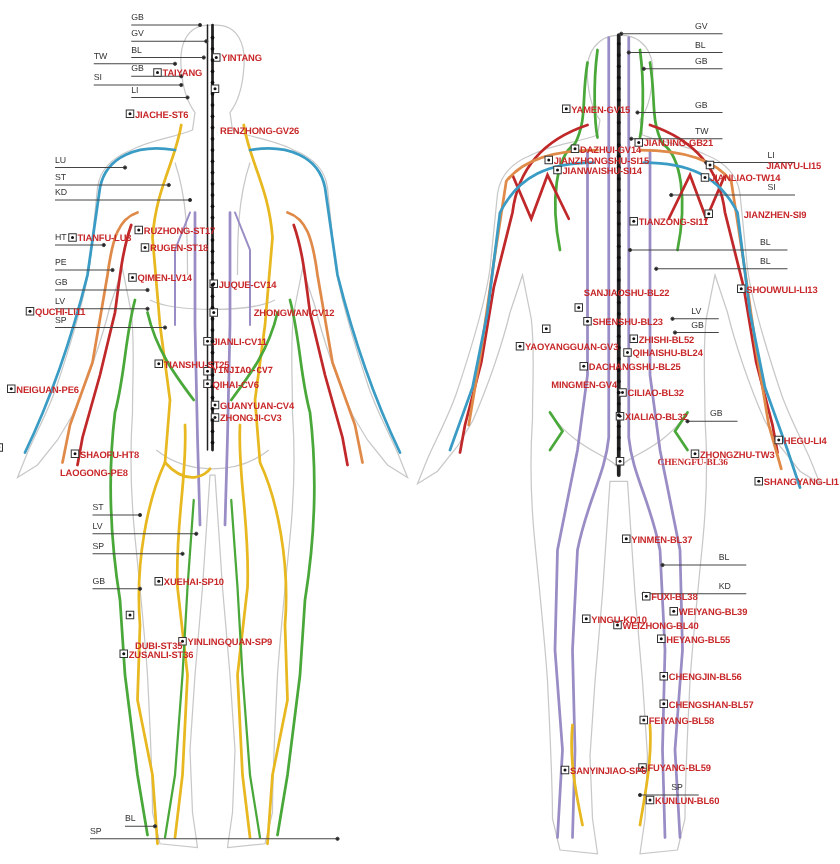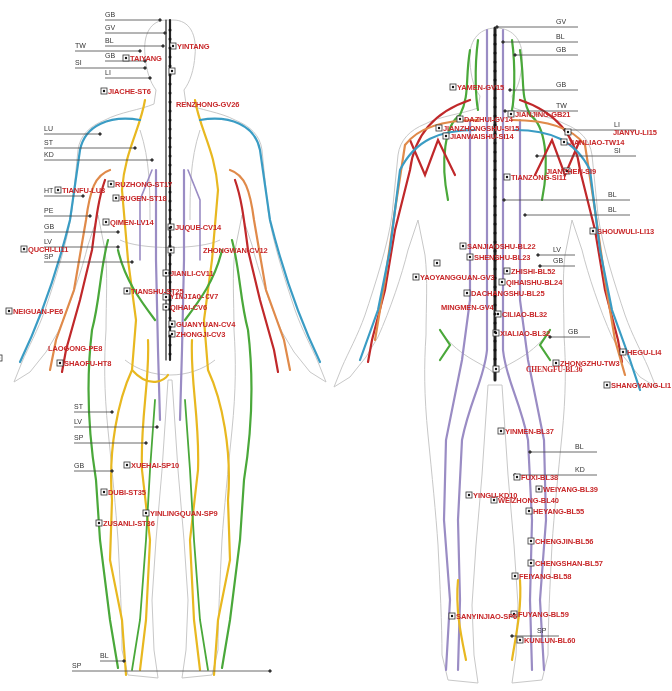--- a/index.html
+++ b/index.html
@@ -406,37 +406,37 @@
       <div class="lbl" style="left: 175px; top: 223px;">JUQUE-CV14</div>
       <div class="lbl" style="left: 28px; top: 245px;">QUCHI-LI11</div>
       <div class="lbl" style="left: 175px; top: 246px; padding-left: 28px;">ZHONGWAN-CV12</div>
       <div class="lbl" style="left: 170px; top: 269px;">JIANLI-CV11</div>
       <div class="lbl" style="left: 131px; top: 287px;">TIANSHU-ST25</div>
       <div class="lbl" style="left: 170px; top: 293px; font-family: Liberation Mono, monospace;">YINJIAO-CV7</div>
       <div class="lbl" style="left: 170px; top: 303px;">QIHAI-CV6</div>
       <div class="lbl" style="left: 13px; top: 307px;">NEIGUAN-PE6</div>
       <div class="lbl" style="left: 176px; top: 320px;">GUANYUAN-CV4</div>
       <div class="lbl" style="left: 176px; top: 330px;">ZHONGJI-CV3</div>
-      <div class="lbl" style="left: 3px; top: 344px; padding-left: 45px;">LAOGONG-PE8</div>
+      <div class="lbl" style="left: 3px; top: 374px; padding-left: 45px;">LAOGONG-PE8</div>
       <div class="lbl" style="left: 64px; top: 359px;">SHAOFU-HT8</div>
       <div class="lbl" style="left: 131px; top: 461px;">XUEHAI-SP10</div>
-      <div class="lbl" style="left: 108px; top: 488px; text-align: center;">DUBI-ST35</div>
+      <div class="lbl" style="left: 108px; top: 512px; text-align: center;">DUBI-ST35</div>
       <div class="lbl" style="left: 150px; top: 509px;">YINLINGQUAN-SP9</div>
       <div class="lbl" style="left: 103px; top: 519px;">ZUSANLI-ST36</div>
       <div class="lbl" style="left: 457px; top: 83px;">YAMEN-GV15</div>
       <div class="lbl" style="left: 464px; top: 115px;">DAZHUI-GV14</div>
       <div class="lbl" style="left: 515px; top: 110px;">JIANJING-GB21</div>
       <div class="lbl" style="left: 443px; top: 124px;">JIANZHONGSHU-SI15</div>
       <div class="lbl" style="left: 572px; top: 128px; margin-left: 41px;">JIANYU-LI15</div>
       <div class="lbl" style="left: 450px; top: 132px;">JIANWAISHU-SI14</div>
       <div class="lbl" style="left: 568px; top: 138px;">JIANLIAO-TW14</div>
-      <div class="lbl" style="left: 546px; top: 167px;">JIANZHEN-SI9</div>
+      <div class="lbl" style="left: 571px; top: 167px; padding-left: 24px;">JIANZHEN-SI9</div>
       <div class="lbl" style="left: 511px; top: 173px;">TIANZONG-SI11</div>
       <div class="lbl" style="left: 597px; top: 227px;">SHOUWULI-LI13</div>
-      <div class="lbl" style="left: 467px; top: 242px;">SANJIAOSHU-BL22</div>
+      <div class="lbl" style="left: 467px; top: 230px;">SANJIAOSHU-BL22</div>
       <div class="lbl" style="left: 474px; top: 253px;">SHENSHU-BL23</div>
       <div class="lbl" style="left: 441px; top: 259px; margin-top: 44px;">MINGMEN-GV4</div>
       <div class="lbl" style="left: 511px; top: 267px;">ZHISHI-BL52</div>
       <div class="lbl" style="left: 420px; top: 273px;">YAOYANGGUAN-GV3</div>
       <div class="lbl" style="left: 506px; top: 278px;">QIHAISHU-BL24</div>
       <div class="lbl" style="left: 471px; top: 289px;">DACHANGSHU-BL25</div>
       <div class="lbl" style="left: 502px; top: 310px;">CILIAO-BL32</div>
       <div class="lbl" style="left: 500px; top: 329px;">XIALIAO-BL32</div>
       <div class="lbl" style="left: 627px; top: 348px;">HEGU-LI4</div>
       <div class="lbl" style="left: 560px; top: 359px;">ZHONGZHU-TW3</div>

